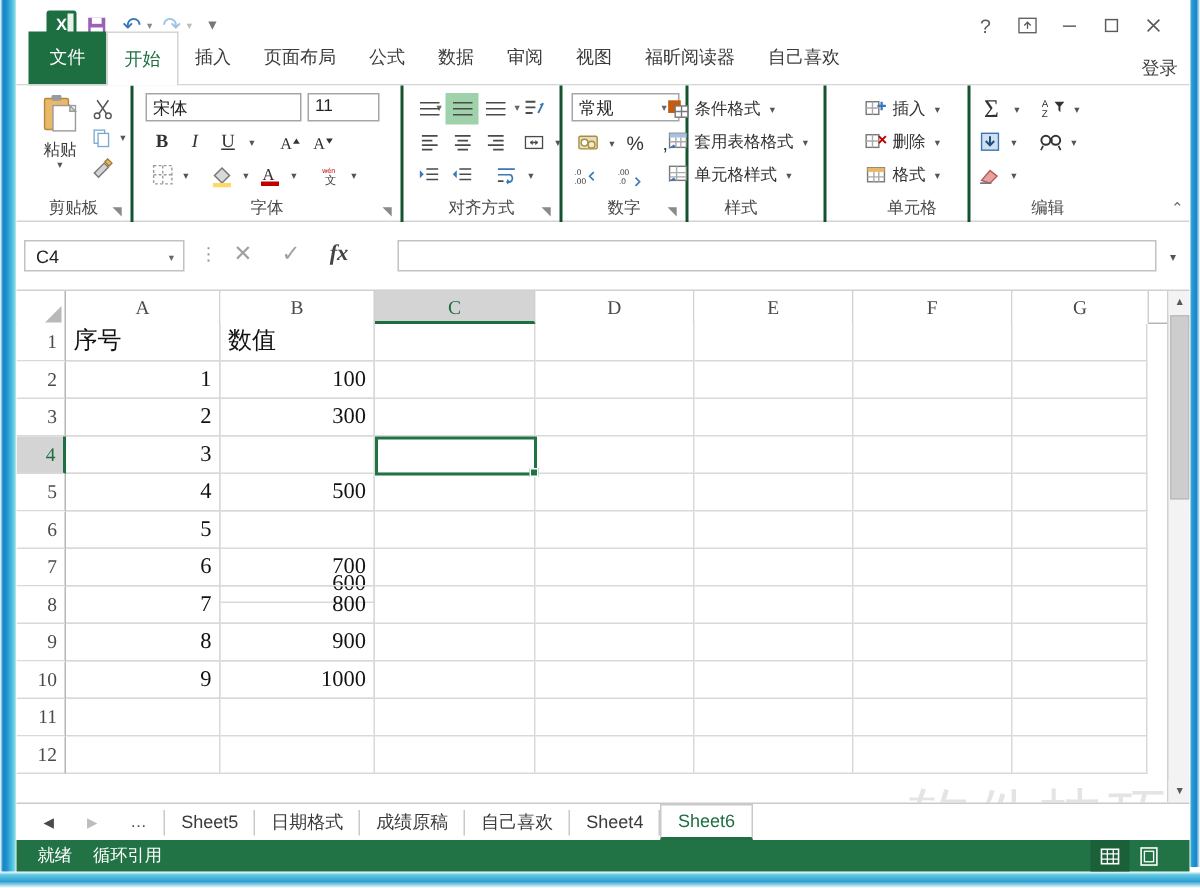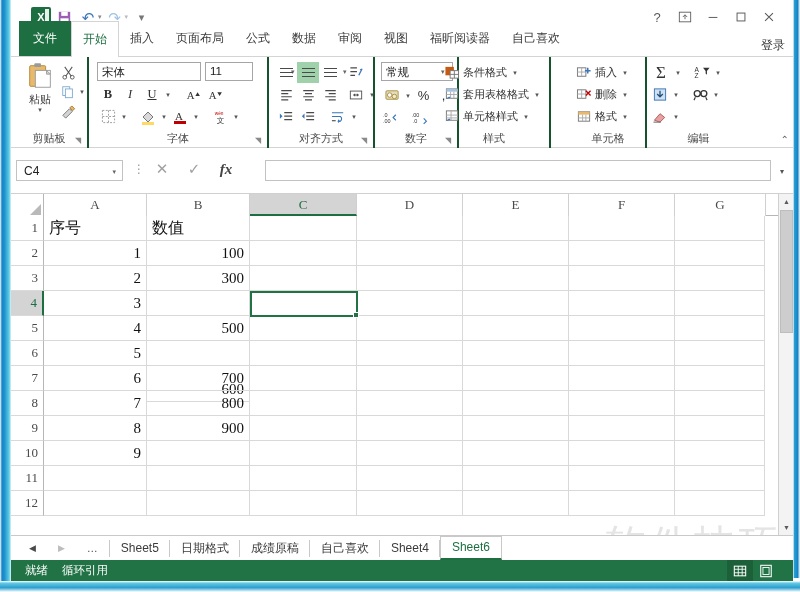--- a/index.html
+++ b/index.html
@@ -882,20 +882,21 @@
     <div class="cell num" style="left:33px;  top:172px; width:103px;">6</div>
     <div class="cell num" style="left:136px; top:172px; width:103px;">700</div>
 
     <div class="cell num" style="left:33px;  top:197px; width:103px;">7</div>
     <div class="cell num" style="left:136px; top:197px; width:103px;">800</div>
 
     <div class="cell num" style="left:33px;  top:222px; width:103px;">8</div>
     <div class="cell num" style="left:136px; top:222px; width:103px;">900</div>
 
     <div class="cell num" style="left:33px;  top:247px; width:103px;">9</div>
+    <div class="cell num" style="left:136px; top:247px; width:103px;">1000</div>
 
     <div class="selbox" style="left:239px; top:97px; width:108px; height:26px;"></div>
     <div class="fillhandle" style="left:342px; top:118px;"></div>
 
     <div class="vscroll">
       <div class="vs-up">▲</div>
       <div class="vs-thumb"></div>
       <div class="vs-dn">▼</div>
     </div>
   </div>

